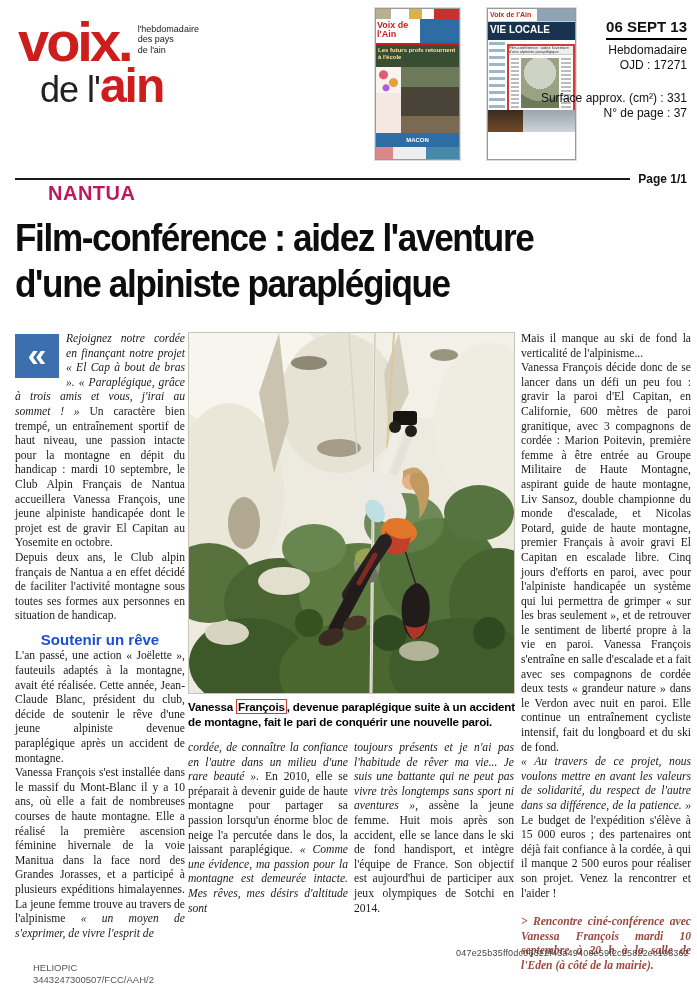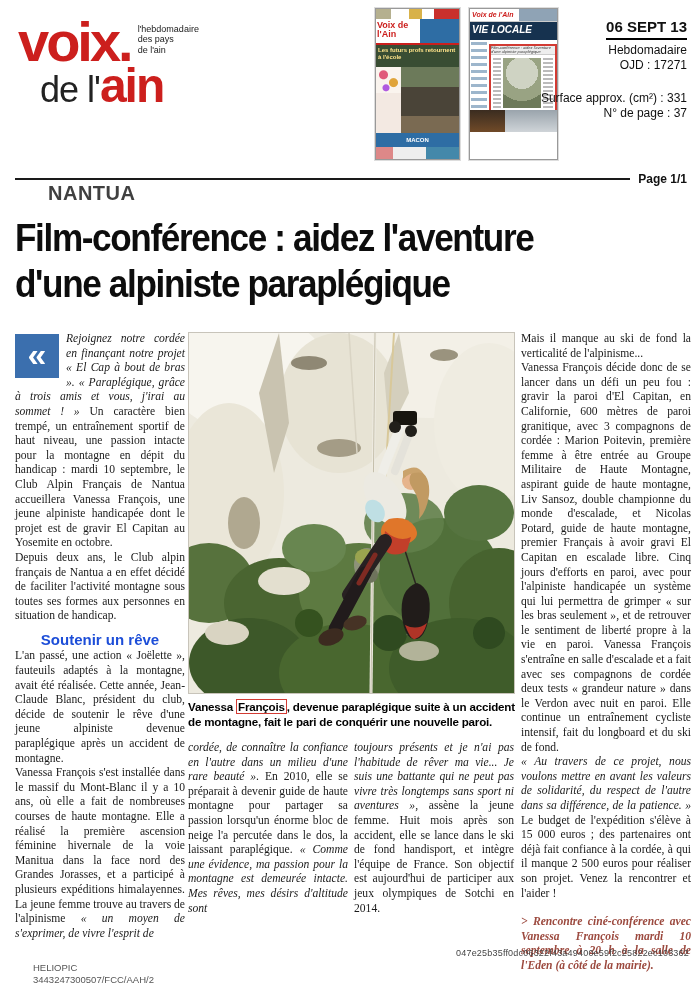--- a/index.html
+++ b/index.html
@@ -12,21 +12,21 @@
   .logo-voix{font-weight:700;font-size:56px;color:#cc1f1d;letter-spacing:-3px;
              font-family:"Liberation Sans",sans-serif;}
   .logo-tag{margin-left:7px;margin-top:10px;font-size:9px;color:#1a1a1a;line-height:1.15;}
   .logo-row2{margin-top:-8px;margin-left:22px;}
   .logo-de{font-size:36px;color:#222;font-weight:400;letter-spacing:-1px;}
   .logo-ain{font-size:48px;color:#cc1f1d;font-weight:700;letter-spacing:-2px;}
 
   .thumb{position:absolute;top:8px;background:#fff;border:1px solid #999;
          box-shadow:0 0 0 1px #ddd;overflow:hidden;}
   .thumb1{left:375px;width:83px;height:150px;}
-  .thumb2{left:469px;width:87px;height:150px;font-style:italic;}
+  .thumb2{left:487px;width:87px;height:150px;}
   .t1-topstrip{height:10px;background:linear-gradient(90deg,#b5b08f 0 18%,#fff 18% 40%,#d8b24a 40% 55%,#fff 55% 70%,#c9302c 70% 100%);}
   .t1-mast{display:flex;height:24px;}
   .t1-mastname{width:52%;color:#cc1f1d;font-weight:700;font-size:9px;line-height:1;padding:2px 1px;}
   .t1-mastbox{width:48%;background:#2e6da4;}
   .t1-redline{height:2px;background:#cc1f1d;}
   .t1-head{background:#394d33;color:#ffe48a;font-weight:700;font-size:6px;padding:2px;line-height:1.2;height:18px;}
   .t1-body{display:flex;height:66px;}
   .t1-left{width:30%;background:#f3e9e2;}
   .t1-dots{width:100%;height:40%;background:radial-gradient(circle at 30% 30%,#e05a7a 4px,transparent 5px),radial-gradient(circle at 70% 60%,#e0a43a 4px,transparent 5px),radial-gradient(circle at 40% 80%,#b05ae0 3px,transparent 4px),#faf4ee;}
   .t1-photo{width:70%;background:linear-gradient(180deg,#6c7a5a 0 30%,#4a4438 30% 75%,#7a6a52 75% 100%);}
@@ -52,21 +52,21 @@
 
   .meta{position:absolute;right:10px;top:18px;text-align:right;font-size:12px;line-height:1.25;}
   .meta-date{font-weight:700;font-size:15px;border-bottom:2px solid #000;display:inline-block;padding-bottom:1px;margin-bottom:3px;}
   .meta-gap{height:18px;}
 
   .rule-row{position:absolute;left:15px;right:10px;top:172px;display:flex;align-items:center;}
   .rule{flex:1;height:2px;background:#1a1a1a;margin-right:8px;}
   .page-ind{font-weight:700;font-size:12px;}
 
   
-  .kicker{position:absolute;left:48px;top:182px;color:#404040;font-weight:700;font-size:20px;letter-spacing:0.5px;}
+  .kicker{position:absolute;left:48px;top:182px;color:#be185d;font-weight:700;font-size:20px;letter-spacing:0.5px;}
   .headline{position:absolute;left:15px;top:215px;width:680px;font-weight:700;font-size:39px;
             line-height:1.17;letter-spacing:-1.5px;color:#0d0d0d;transform:scaleX(0.90);transform-origin:left top;}
 
   .col{position:absolute;font-family:"Liberation Serif",serif;font-size:11.6px;line-height:14.6px;
        text-align:justify;color:#1a1a1a;}
   .col p{margin:0;}
   .col1{left:15px;top:332px;width:170px;}
   .col2{left:188px;top:741px;width:160px;}
   .col3{left:354px;top:741px;width:160px;}
   .col4{left:521px;top:332px;width:170px;}

